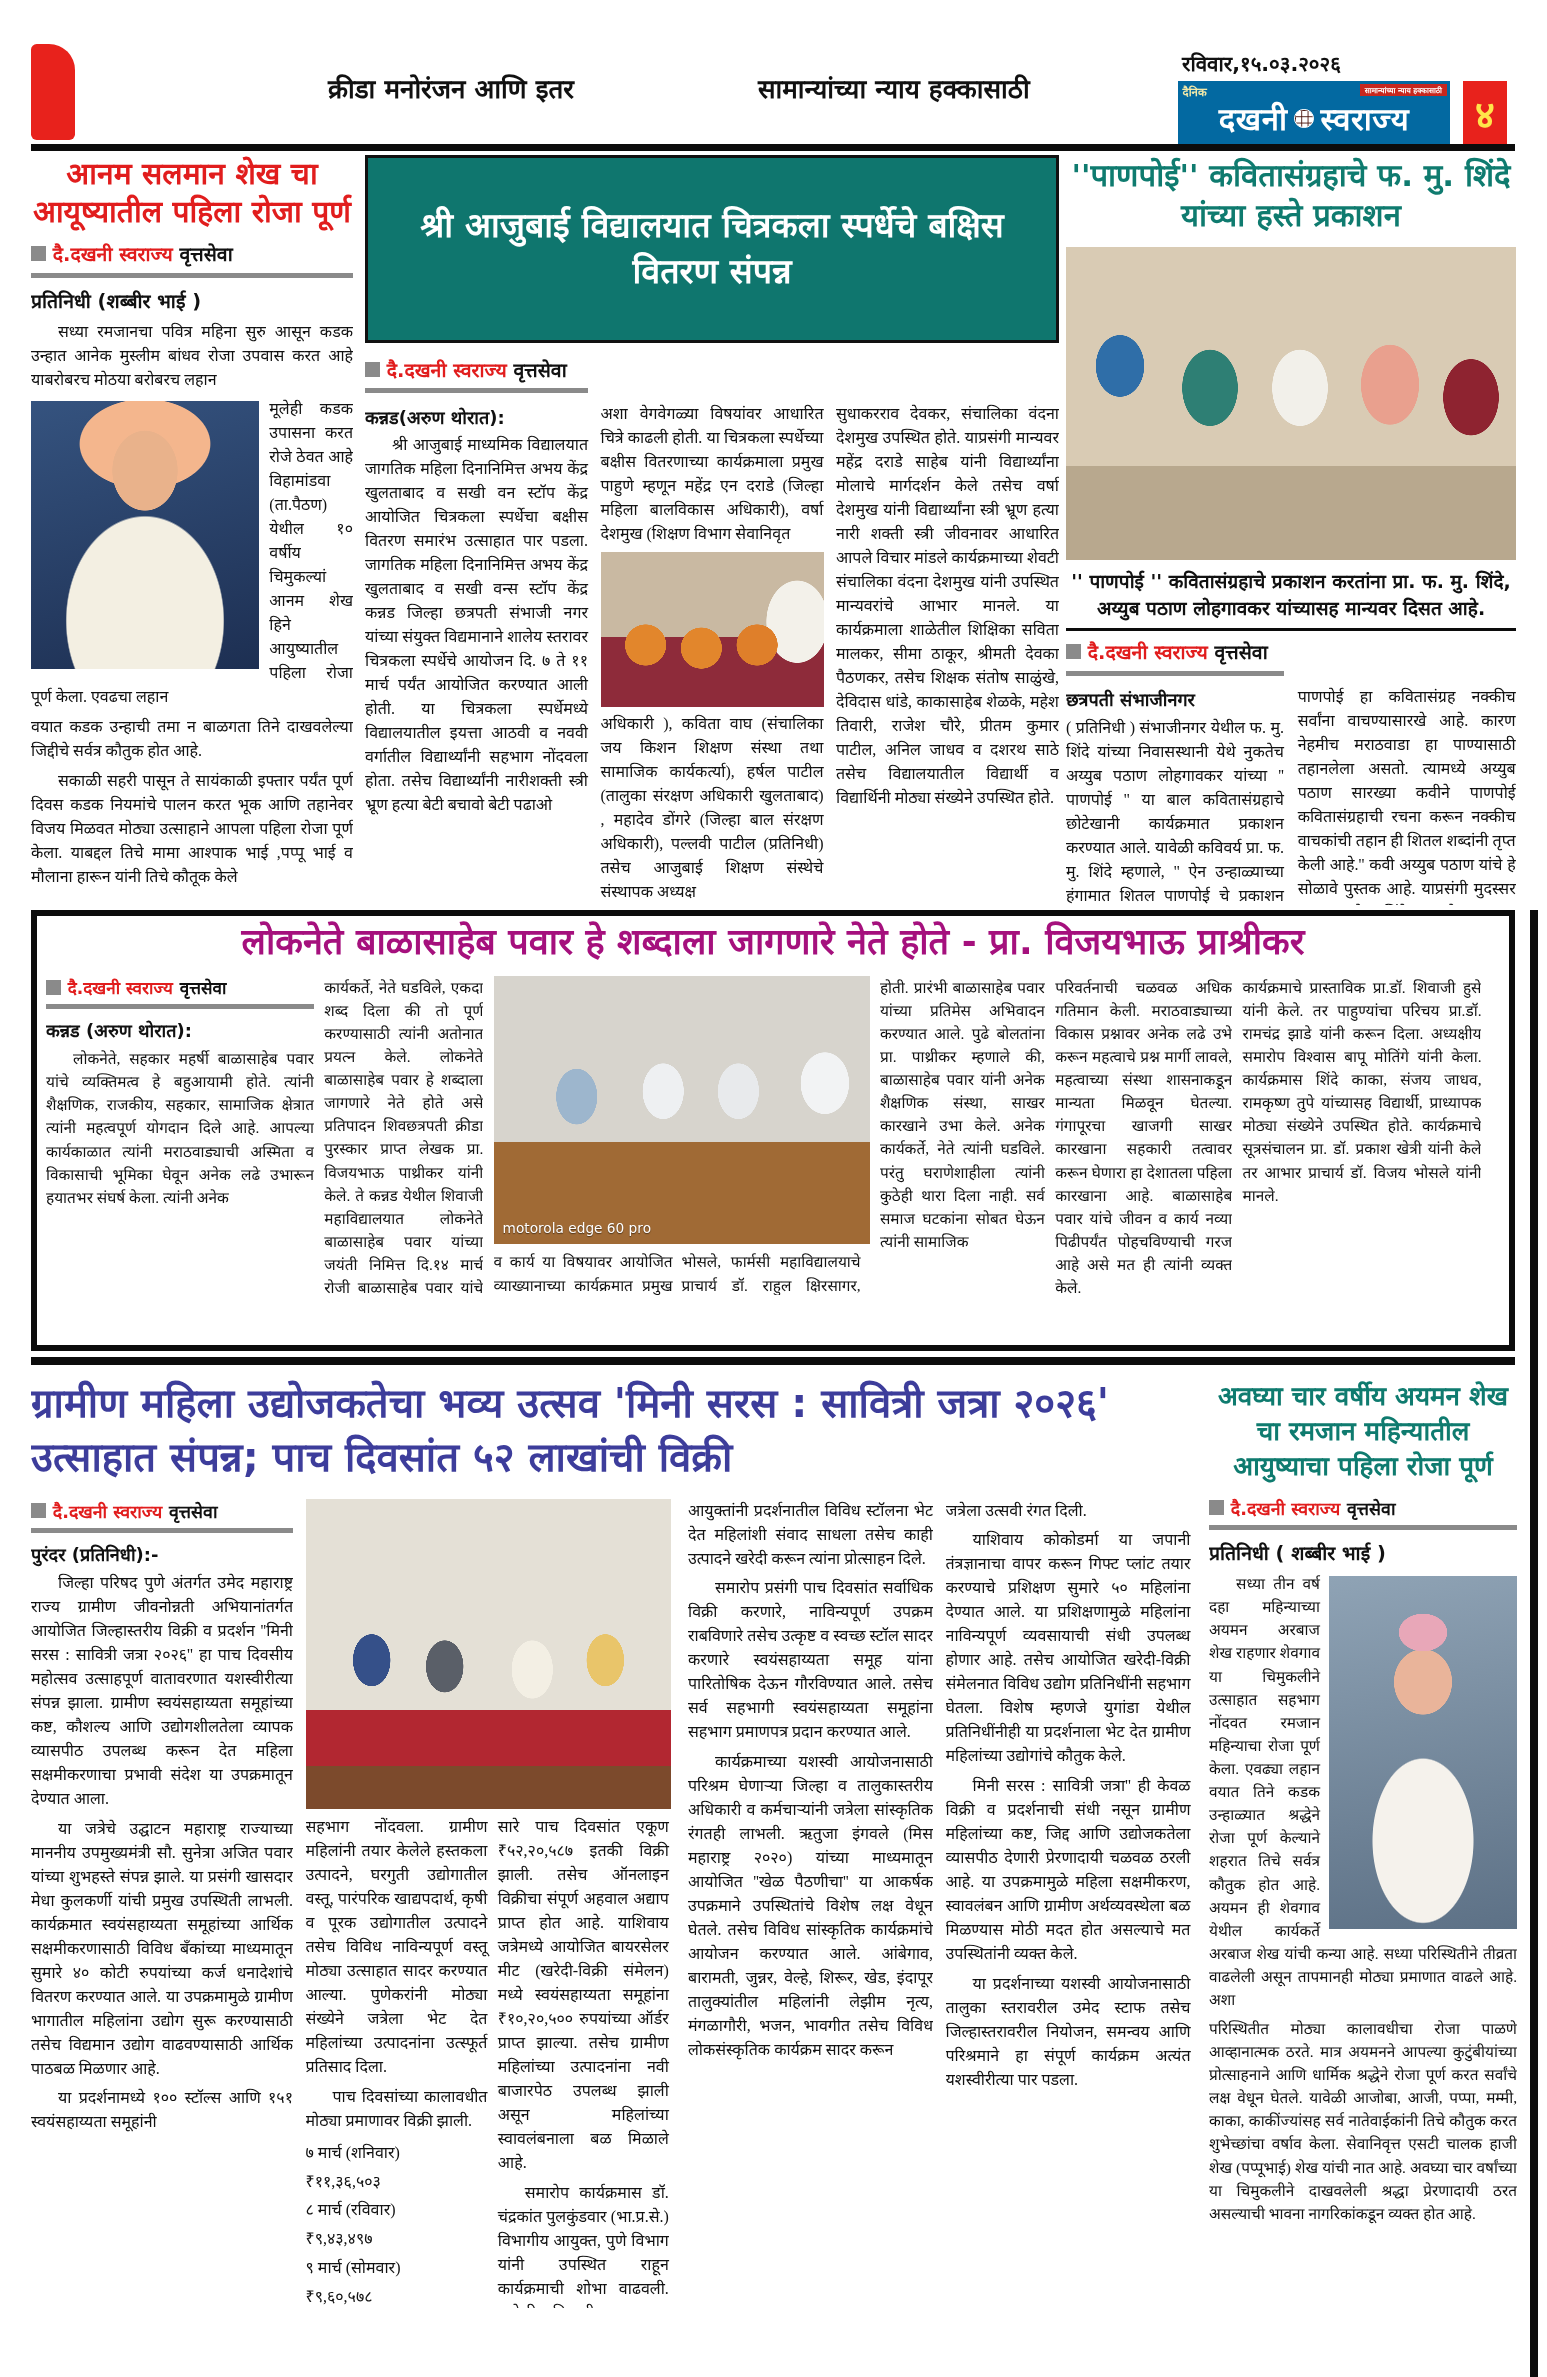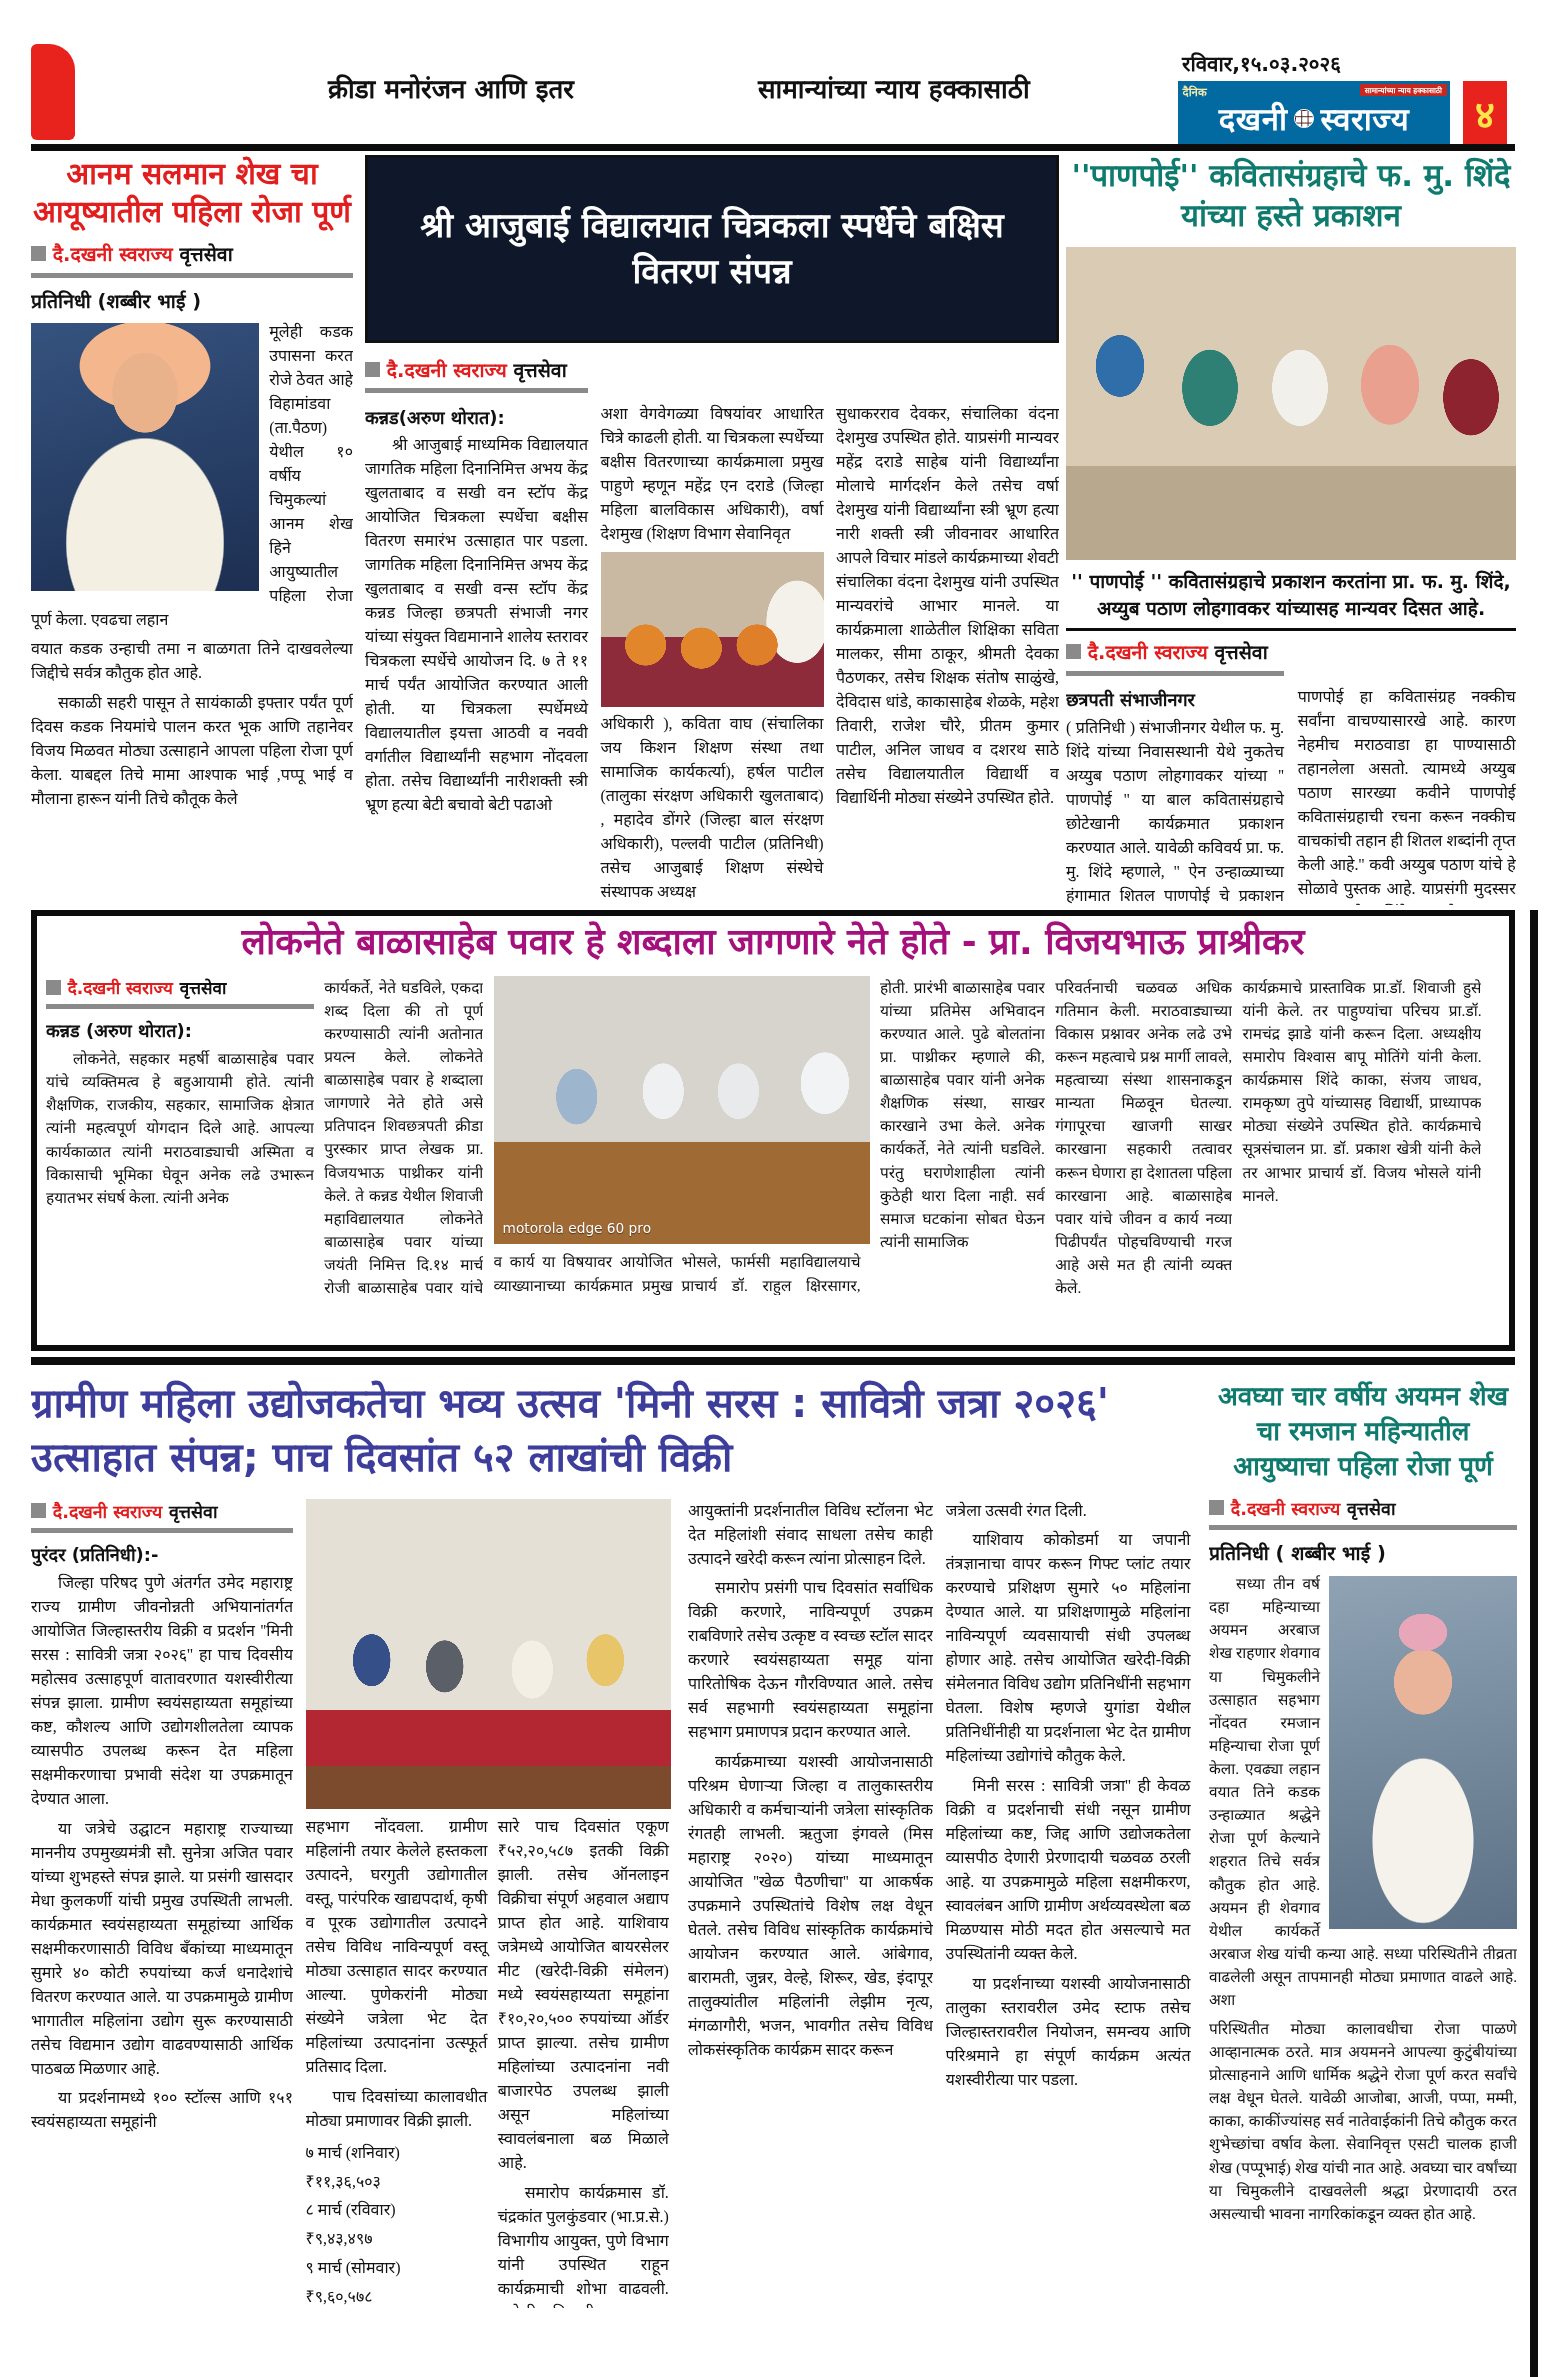--- a/index.html
+++ b/index.html
@@ -86,21 +86,21 @@
     background:
       radial-gradient(40px 31px at 50% 16%, #e8a7b8 60%, transparent 61%),
       radial-gradient(48px 54px at 50% 30%, #e9b49a 60%, transparent 61%),
       radial-gradient(91px 148px at 50% 75%, #f5f2ec 55%, transparent 56%),
       linear-gradient(170deg,#8fa3b5,#5d7186); }
 
   
   .sec-top-left { position:absolute; left:31px; top:155px; width:322px; height:750px; overflow:hidden; }
   .hl-red { color:#e11d1d; font:700 30px/1.25 "DejaVu Sans", sans-serif; text-align:center; margin-bottom:10.3px; }
   .sec-center { position:absolute; left:365px; top:155px; width:694px; height:750px; overflow:hidden; }
-  .redbox { width:100%; height:188px; background:#0f172a; border:3.4px solid #111; color:#fff;
+  .redbox { width:100%; height:188px; background:#0f766e; border:3.4px solid #111; color:#fff;
     display:flex; align-items:center; justify-content:center; text-align:center;
     font:700 34px/1.35 "DejaVu Sans", sans-serif; padding:0 34px; margin-bottom:12.5px; }
   .cols3 { display:flex; gap:12.5px; }
   .cols3 .c { width:223px; flex:0 0 auto; }
   .sec-right { position:absolute; left:1066px; top:155px; width:450px; height:750px; overflow:hidden; }
   .hl-teal { color:#0f7b6f; font:700 31px/1.3 "DejaVu Sans", sans-serif; text-align:center; margin-bottom:11.4px; }
   .caption { font:700 19px/1.4 "DejaVu Sans", sans-serif; text-align:center; margin:8px 0 3.4px; }
   .cols2 { display:flex; gap:13.7px; }
   .cols2 .c { width:218px; flex:0 0 auto; }
 
@@ -148,20 +148,21 @@
 
   <div class="sec-top-left">
     <div class="hl-red">आनम सलमान शेख चा आयूष्यातील पहिला रोजा पूर्ण</div>
     <div class="byl">
       <span class="sq"></span>
       <span class="red">दै.दखनी स्वराज्य</span>
       <span>वृत्तसेवा</span>
     </div>
     <div class="byl-rule"></div>
     <div class="rep">प्रतिनिधी (शब्बीर भाई )</div>
+    <p class="b ind">सध्या रमजानचा पवित्र महिना सुरु आसून कडक उन्हात आनेक मुस्लीम बांधव रोजा उपवास करत आहे याबरोबरच मोठया बरोबरच लहान</p>
     <div>
       <div class="ph ph-anam"></div>
       <p class="b">मूलेही कडक उपासना करत रोजे ठेवत आहे विहामांडवा (ता.पैठण) येथील १० वर्षीय चिमुकल्यां आनम शेख हिने आयुष्यातील पहिला रोजा पूर्ण केला. एवढचा लहान</p>
       <p class="b">वयात कडक उन्हाची तमा न बाळगता तिने दाखवलेल्या जिद्दीचे सर्वत्र कौतुक होत आहे.</p>
       <p class="b ind">सकाळी सहरी पासून ते सायंकाळी इफ्तार पर्यंत पूर्ण दिवस कडक नियमांचे पालन करत भूक आणि तहानेवर विजय मिळवत मोठ्या उत्साहाने आपला पहिला रोजा पूर्ण केला. याबद्दल तिचे मामा आश्पाक भाई ,पप्पू भाई व मौलाना हारून यांनी तिचे कौतूक केले</p>
     </div>
   </div>
 
   <div class="sec-center">
     <div class="redbox">श्री आजुबाई विद्यालयात चित्रकला स्पर्धेचे बक्षिस वितरण संपन्न</div>

